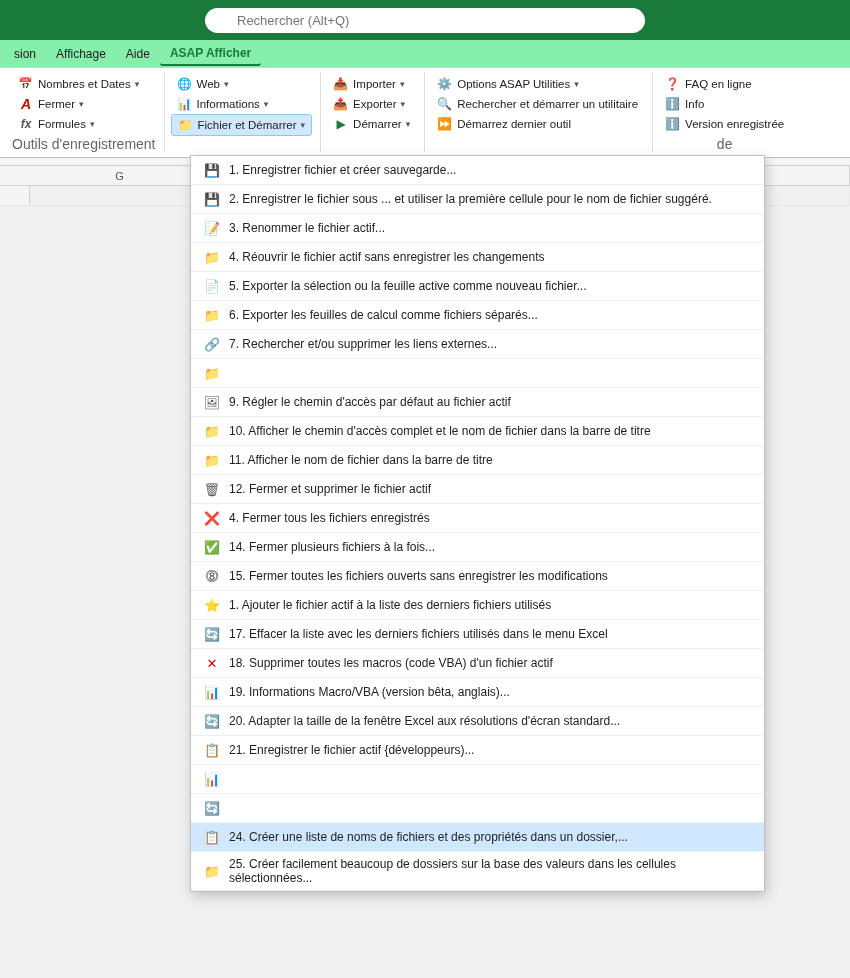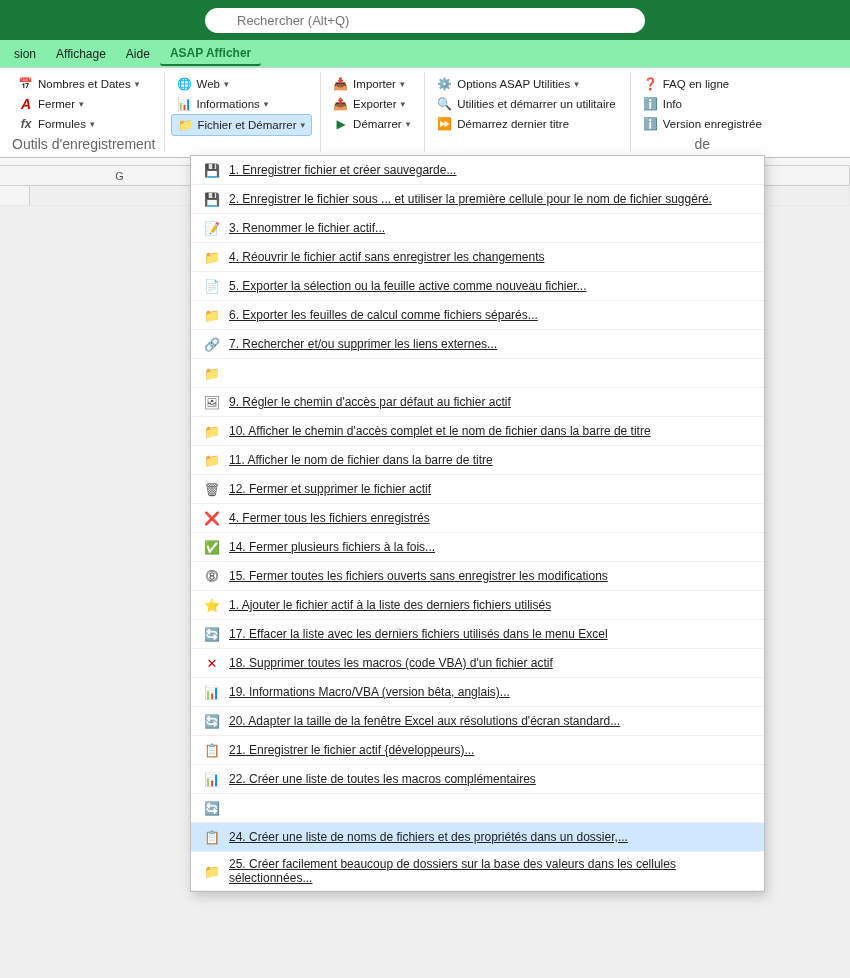--- a/index.html
+++ b/index.html
@@ -154,21 +154,20 @@
       width: 18px;
       height: 18px;
       display: flex;
       align-items: center;
       justify-content: center;
       flex-shrink: 0;
       font-size: 13px;
     }
     .dropdown-item .item-text {
       flex: 1;
-      text-decoration: underline;
     }
 
     .col-headers {
       display: flex;
       background: #f5f5f5;
       border-bottom: 1px solid #d0d0d0;
       height: 20px;
       position: relative;
     }
     .col-header {
@@ -289,25 +288,25 @@
   </div>
 
   <div class="ribbon-group">
     <div class="ribbon-btn">
       <span class="ribbon-icon">⚙️</span>
       <span>Options ASAP Utilities</span>
       <span class="chevron">▾</span>
     </div>
     <div class="ribbon-btn">
       <span class="ribbon-icon icon-blue">🔍</span>
-      <span>Utilities et démarrer un utilitaire</span>
+      <span>Rechercher et démarrer un utilitaire</span>
     </div>
     <div class="ribbon-btn">
       <span class="ribbon-icon">⏩</span>
-      <span>Démarrez dernier titre</span>
+      <span>Démarrez dernier outil</span>
     </div>
   </div>
 
   <div class="ribbon-group">
     <div class="ribbon-btn">
       <span class="ribbon-icon icon-blue">❓</span>
       <span>FAQ en ligne</span>
     </div>
     <div class="ribbon-btn">
       <span class="ribbon-icon icon-blue">ℹ️</span>
@@ -419,21 +418,20 @@
     <div class="dropdown-item">
       <span class="item-icon" style="color: rgb(85, 85, 85);">🔄</span>
       <span class="item-text">20. Adapter la taille de la fenêtre Excel aux résolutions d'écran standard...</span>
     </div>
     <div class="dropdown-item">
       <span class="item-icon" style="color: rgb(85, 85, 85);">📋</span>
       <span class="item-text">21. Enregistrer le fichier actif  {développeurs)...</span>
     </div>
     <div class="dropdown-item">
       <span class="item-icon" style="color: rgb(85, 85, 85);">📊</span>
-      <span class="item-text">22. Créer une liste de toutes les macros complémentaires</span>
     </div>
     <div class="dropdown-item">
       <span class="item-icon" style="color: rgb(85, 85, 85);">🔄</span>
     </div>
     <div class="dropdown-item highlighted">
       <span class="item-icon" style="color: rgb(85, 85, 85);">📋</span>
       <span class="item-text">24. Créer une liste de noms de fichiers et des propriétés dans un dossier,...</span>
     </div>
     <div class="dropdown-item">
       <span class="item-icon" style="color: rgb(85, 85, 85);">📁</span>

